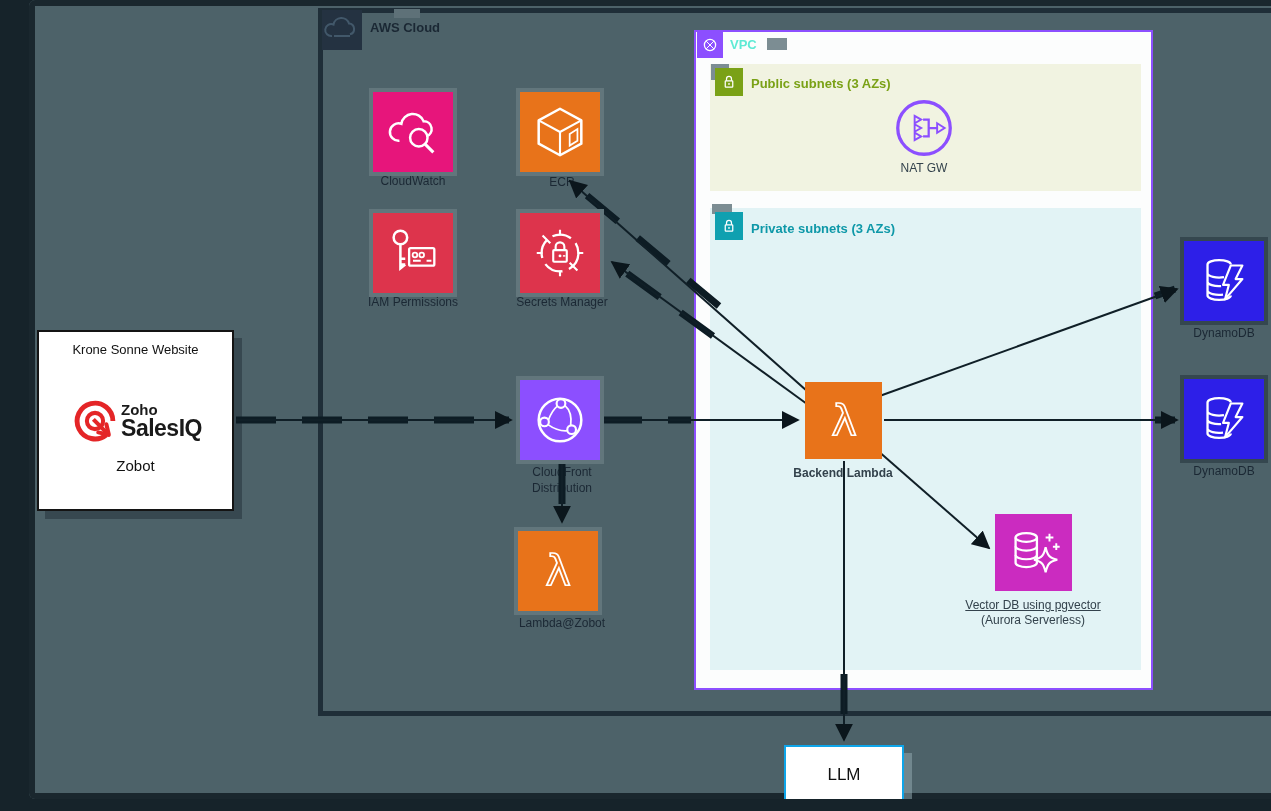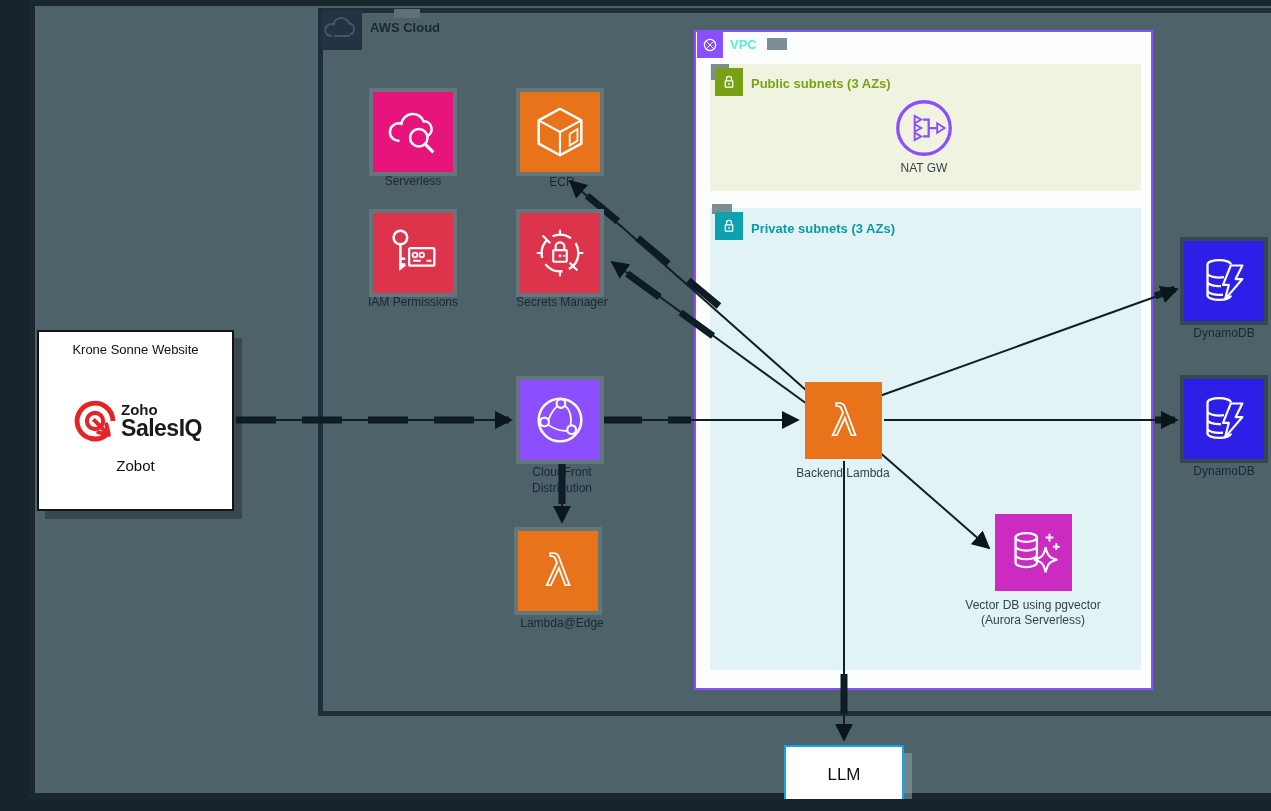--- a/index.html
+++ b/index.html
@@ -134,21 +134,21 @@
     </g>
   </svg>
 
   <div class="abs tile pink frame-light" style="left:344px;top:92px;">
     <svg class="glyph" width="62" height="62" viewBox="0 0 64 64">
       <path d="M18 41 a9 9 0 1 1 2-17.5 a12 12 0 0 1 23-2.5 a8 8 0 0 1 3 15.5" fill="none" stroke="#fff" stroke-width="2.6"></path>
       <circle cx="38" cy="38" r="9" fill="none" stroke="#fff" stroke-width="2.6"></circle>
       <path d="M44.5 44.5 L53 53" stroke="#fff" stroke-width="3.2"></path>
     </svg>
   </div>
-  <div class="abs dark-label" style="left:384px;top:174px;">Serverless</div>
+  <div class="abs dark-label" style="left:384px;top:174px;">CloudWatch</div>
 
   <div class="abs tile orange frame-light" style="left:491px;top:92px;">
     <svg class="glyph" width="62" height="62" viewBox="0 0 64 64">
       <path d="M32 8 L54 20 V44 L32 56 L10 44 V20 Z" fill="none" stroke="#fff" stroke-width="2.6" stroke-linejoin="round"></path>
       <path d="M10 20 L32 32 L54 20 M32 32 V56" fill="none" stroke="#fff" stroke-width="2.2"></path>
       <path d="M42 34 L50 29 V41 L42 46 Z" fill="none" stroke="#fff" stroke-width="1.8"></path>
     </svg>
   </div>
   <div class="abs dark-label" style="left:533px;top:175px;">ECR</div>
 
@@ -187,38 +187,38 @@
     </svg>
   </div>
   <div class="abs dark-label" style="left:533px;top:465px;">CloudFront</div>
   <div class="abs dark-label" style="left:533px;top:481px;">Distribution</div>
 
   <div class="abs tile orange frame-light" style="left:489px;top:531px;">
     <svg class="glyph" width="62" height="62" viewBox="0 0 64 64">
       <text x="32" y="47" text-anchor="middle" font-family="DejaVu Sans, sans-serif" font-size="44" fill="none" stroke="#fff" stroke-width="1.8">λ</text>
     </svg>
   </div>
-  <div class="abs dark-label" style="left:533px;top:616px;">Lambda@Edge</div>
+  <div class="abs dark-label" style="left:533px;top:616px;">Lambda@Zobot</div>
 
   <div class="abs tile orange" style="left:776px;top:382px;width:77px;height:77px;">
     <svg class="glyph" width="62" height="62" viewBox="0 0 64 64">
       <text x="32" y="47" text-anchor="middle" font-family="DejaVu Sans, sans-serif" font-size="44" fill="none" stroke="#fff" stroke-width="1.8">λ</text>
     </svg>
   </div>
-  <div class="abs light-label" style="left:814px;top:466px;">Backend Lambda</div>
+  <div class="abs light-label" style="left:814px;top:466px;font-weight:bold;">Backend Lambda</div>
 
   <div class="abs tile magenta" style="left:966px;top:514px;width:77px;height:77px;">
     <svg class="glyph" width="62" height="62" viewBox="0 0 64 64">
       <path d="M13 16 a11 4.5 0 0 1 22 0 V42 a11 4.5 0 0 1 -22 0 Z" fill="none" stroke="#fff" stroke-width="2.4"></path>
       <path d="M13 16 a11 4.5 0 0 0 22 0 M13 25 a11 4.5 0 0 0 22 0 M13 34 a11 4.5 0 0 0 22 0" fill="none" stroke="#fff" stroke-width="2.2"></path>
       <path d="M44 26 C46 35 48 37 56 39 C48 41 46 43 44 52 C42 43 40 41 32 39 C40 37 42 35 44 26 Z" fill="none" stroke="#fff" stroke-width="2.2"></path>
       <path d="M48 12 v8 M44 16 h8 M55 22 v7 M51.5 25.5 h7" stroke="#fff" stroke-width="2"></path>
     </svg>
   </div>
-  <div class="abs light-label" style="left:1004px;top:598px;">Vector DB using pgvector</div>
+  <div class="abs light-label" style="left:1004px;top:598px;text-decoration:underline;">Vector DB using pgvector</div>
   <div class="abs light-label" style="left:1004px;top:613px;">(Aurora Serverless)</div>
 
   <div class="abs tile blue frame-dark" style="left:1155px;top:241px;">
     <svg class="glyph" width="62" height="62" viewBox="0 0 64 64">
       <path d="M15 15 a12 4.5 0 0 1 24 0 M15 15 V47 a12 4.5 0 0 0 24 0 M15 24 a12 4.5 0 0 0 17 4 M15 33 a12 4.5 0 0 0 14 4.3 M15 42 a12 4.5 0 0 0 16 4" fill="none" stroke="#fff" stroke-width="2.4"></path>
       <path d="M39 16 h12 L44 30 h7 L33 51 l4-15 h-6 Z" fill="none" stroke="#fff" stroke-width="2.2" stroke-linejoin="round"></path>
     </svg>
   </div>
   <div class="abs dark-label" style="left:1195px;top:326px;">DynamoDB</div>
 

